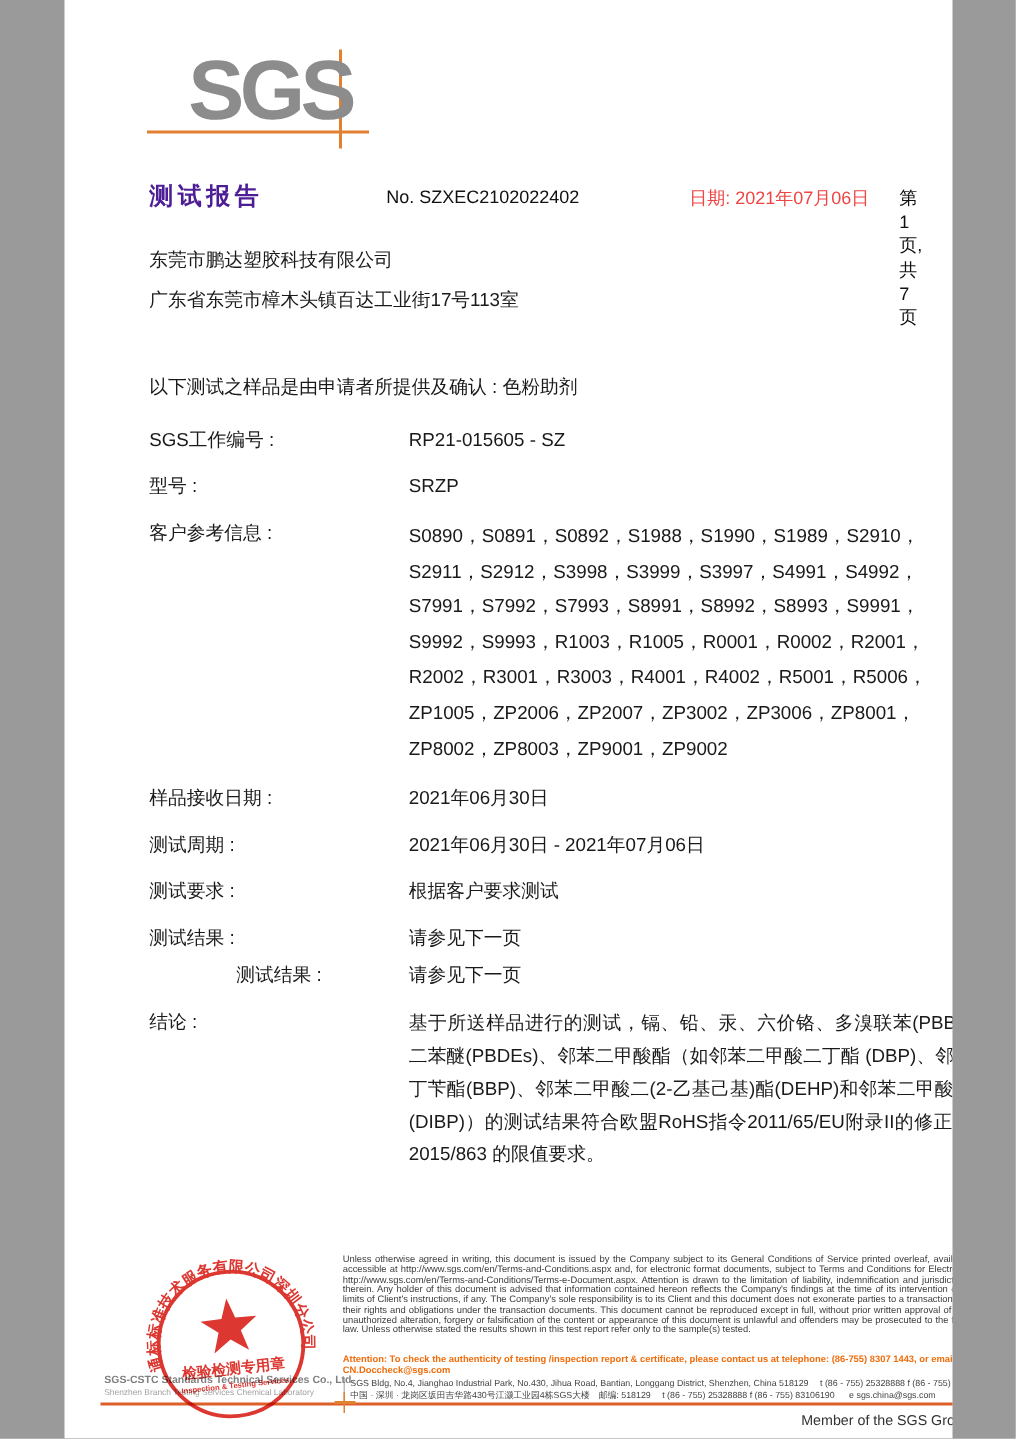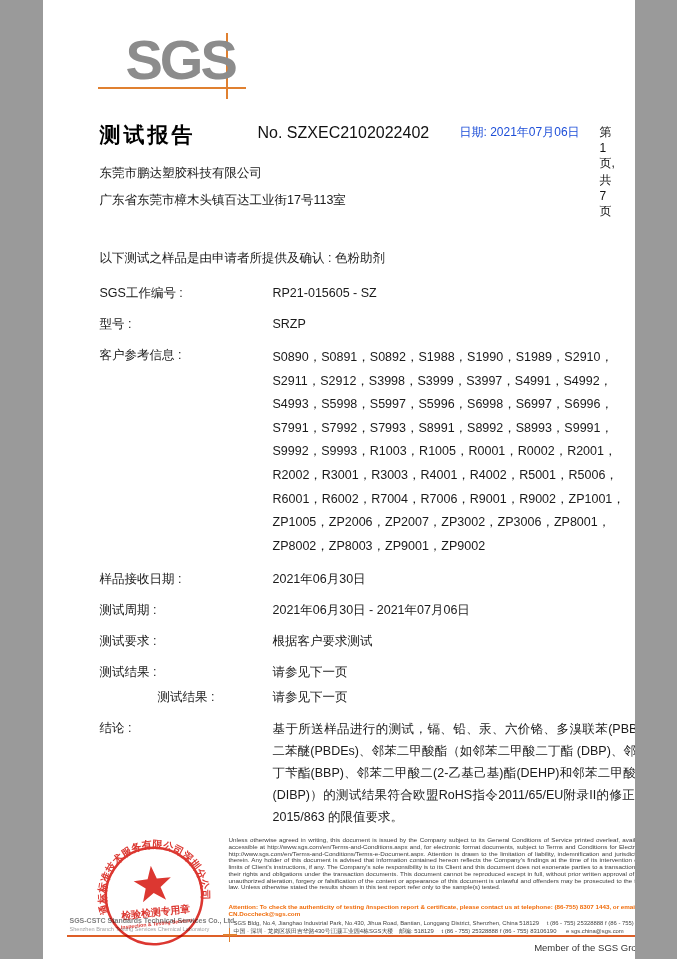--- a/index.html
+++ b/index.html
@@ -12,23 +12,23 @@
   .logo-block{position:absolute;left:57px;top:28px;width:160px;height:72px;}
   .logo-text{
     position:absolute;left:26px;top:4px;
     font-size:56px;font-weight:bold;color:#8c8c8c;letter-spacing:-3px;
     font-family:"Liberation Sans",sans-serif;line-height:1;
   }
   .logo-vline{position:absolute;left:126px;top:5px;width:2px;height:66px;background:#e08030;}
   .logo-hline{position:absolute;left:-2px;top:59px;width:148px;height:2px;background:#e08030;}
   
   .header-row{position:absolute;left:57px;top:121px;right:25px;height:22px;}
-  .report-title{position:absolute;left:0;top:0;font-size:21px;font-weight:bold;letter-spacing:3px;color:#000000;}
-  .report-no{position:absolute;left:158px;top:3px;font-size:16px;color:#111;}
-  .report-date{position:absolute;left:360px;top:3px;font-size:12px;color:#1d4ed8;}
+  .report-title{position:absolute;left:0;top:0;font-size:16px;font-weight:bold;letter-spacing:3px;color:#4c1d95;}
+  .report-no{position:absolute;left:158px;top:3px;font-size:12px;color:#111;}
+  .report-date{position:absolute;left:360px;top:3px;font-size:12px;color:#ef4444;}
   .report-page{position:absolute;left:500px;top:3px;font-size:12px;color:#111;}
   
   .applicant{position:absolute;left:57px;top:160px;font-size:12.5px;line-height:27px;color:#1a1a1a;}
   
   .sample-note{position:absolute;left:57px;top:250px;font-size:12.5px;color:#1a1a1a;}
   .fields{position:absolute;left:57px;top:272px;width:590px;font-size:12.5px;color:#1a1a1a;}
   .frow{display:flex;align-items:flex-start;margin-bottom:6px;margin-top:12px;}
   .frow .flabel{width:173px;flex-shrink:0;line-height:19px;}
   .frow .fvalue{line-height:19px;}
   .ref-lines div{line-height:23.6px;}
@@ -90,25 +90,23 @@
     <div class="frow">
       <span class="flabel">型号 :</span>
       <span class="fvalue">SRZP</span>
     </div>
 
     <div class="frow">
       <span class="flabel">客户参考信息 :</span>
       <span class="fvalue ref-lines">
         <div>S0890，S0891，S0892，S1988，S1990，S1989，S2910，</div>
         <div>S2911，S2912，S3998，S3999，S3997，S4991，S4992，</div>
-        <div>S4993，S5998，S5997，S5996，S6998，S6997，S6996，</div>
         <div>S7991，S7992，S7993，S8991，S8992，S8993，S9991，</div>
         <div>S9992，S9993，R1003，R1005，R0001，R0002，R2001，</div>
         <div>R2002，R3001，R3003，R4001，R4002，R5001，R5006，</div>
-        <div>R6001，R6002，R7004，R7006，R9001，R9002，ZP1001，</div>
         <div>ZP1005，ZP2006，ZP2007，ZP3002，ZP3006，ZP8001，</div>
         <div>ZP8002，ZP8003，ZP9001，ZP9002</div>
       </span>
     </div>
 
     <div class="frow">
       <span class="flabel">样品接收日期 :</span>
       <span class="fvalue">2021年06月30日</span>
     </div>
 

